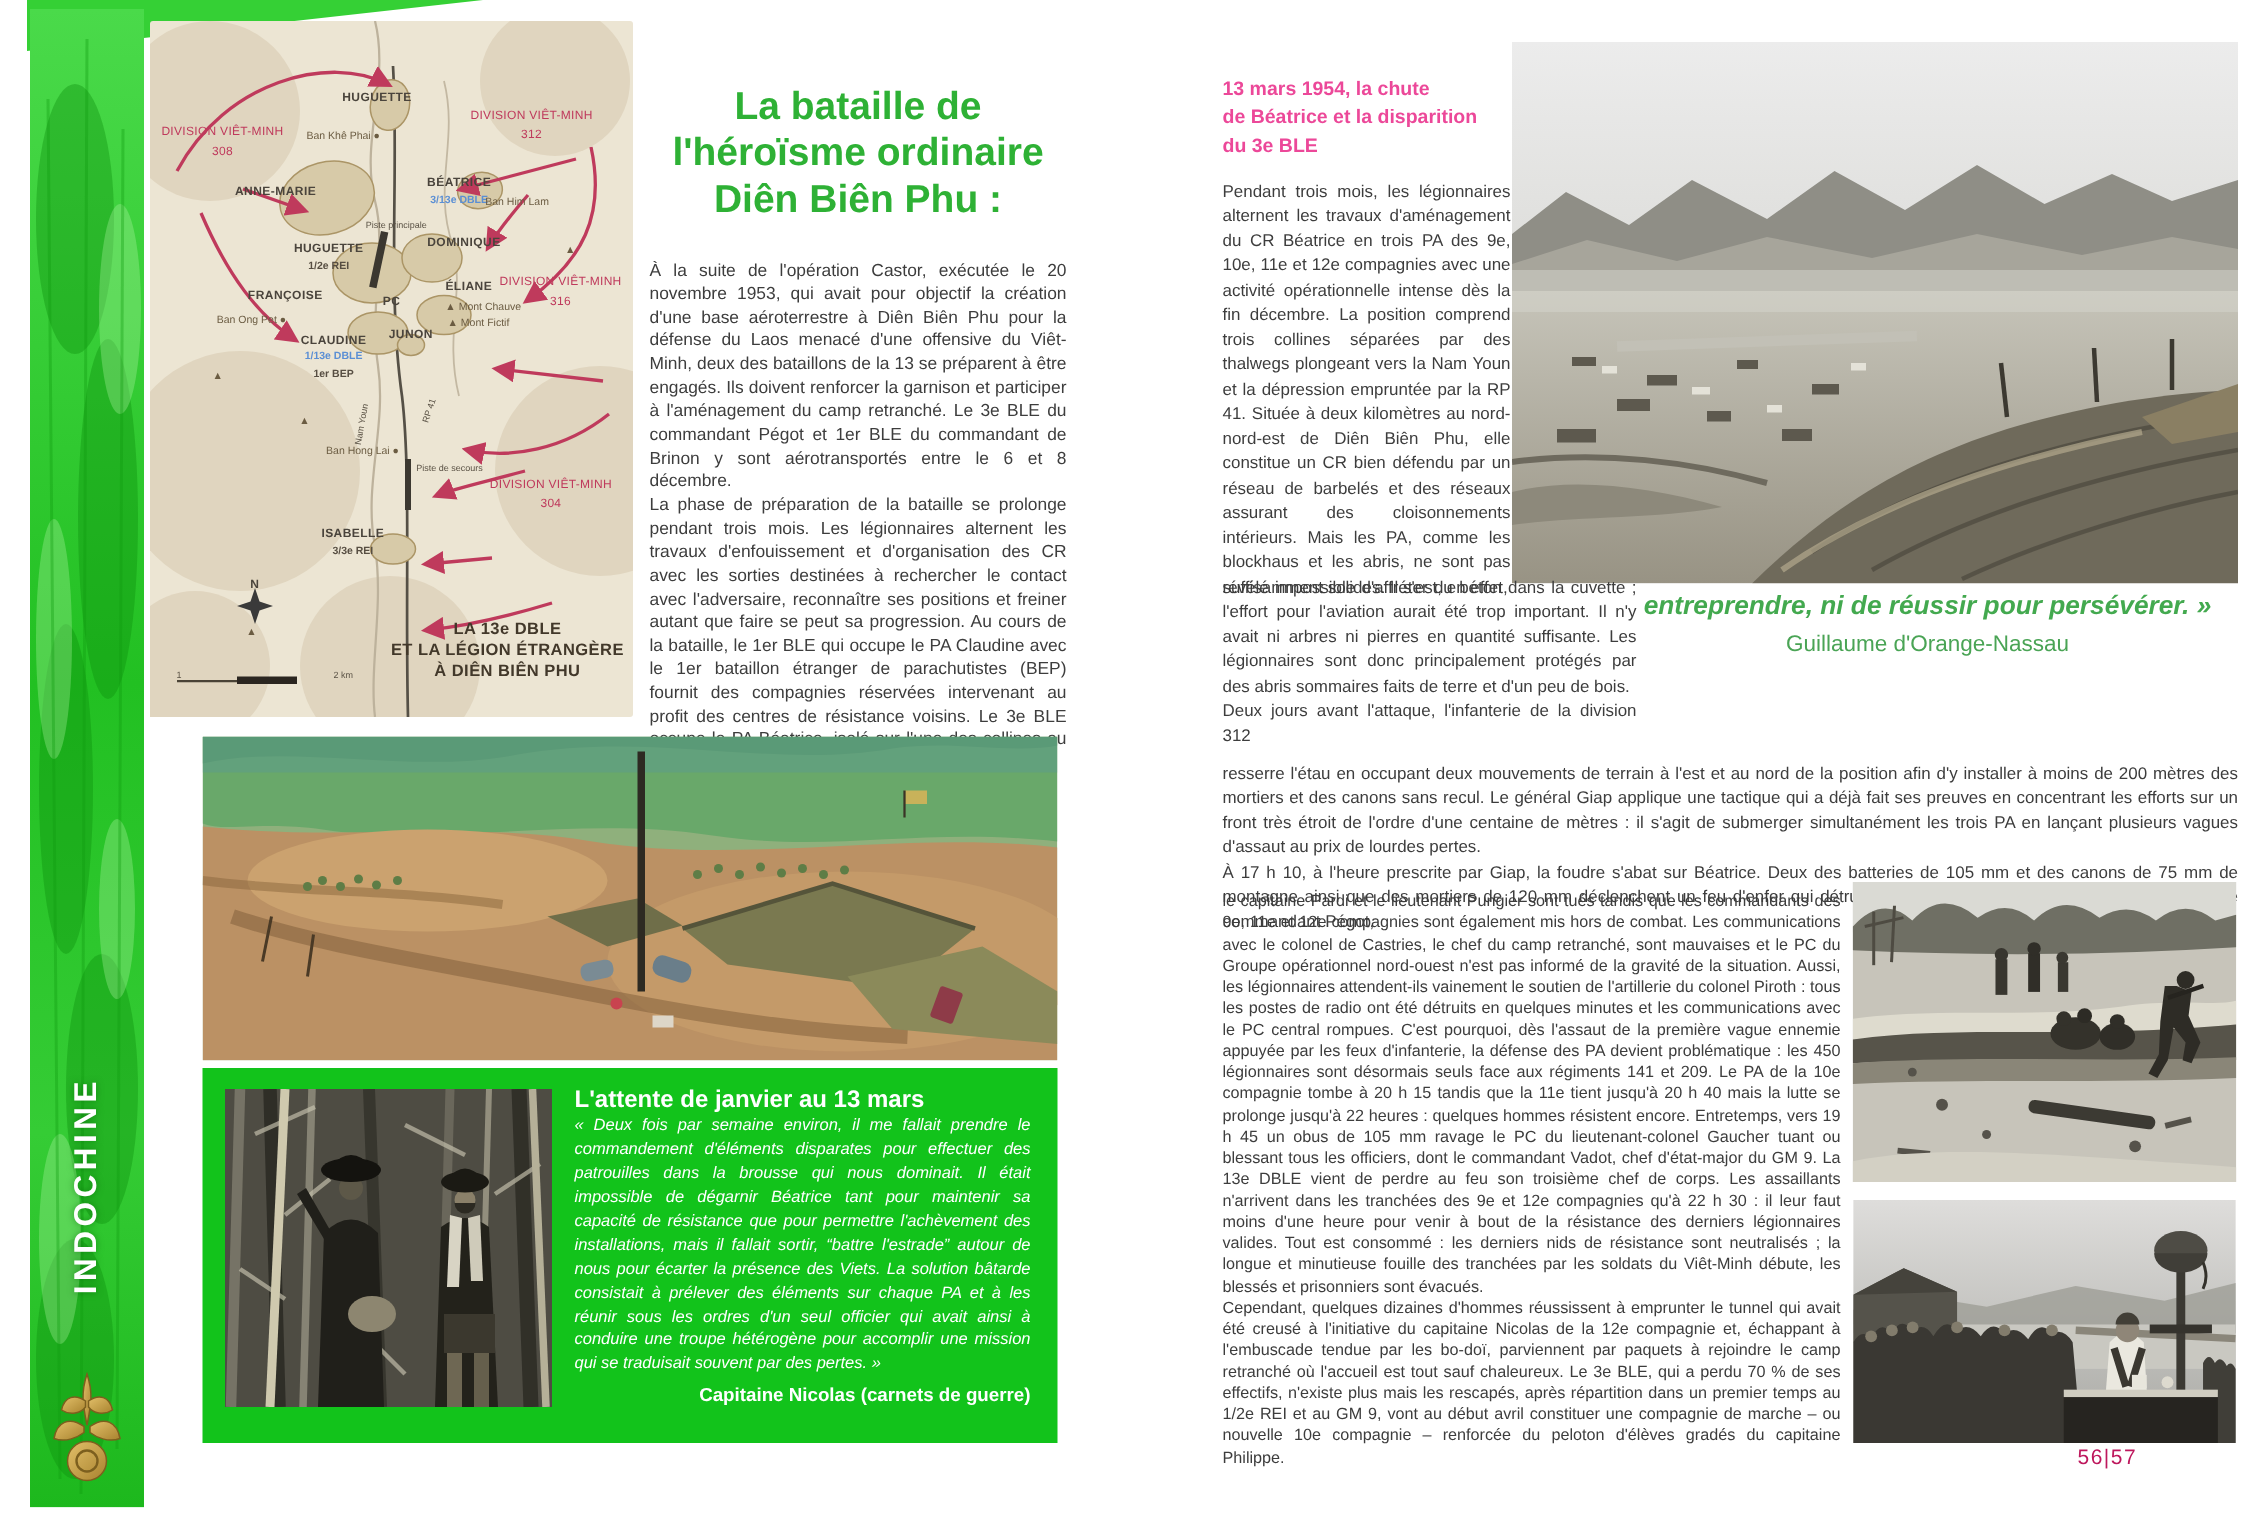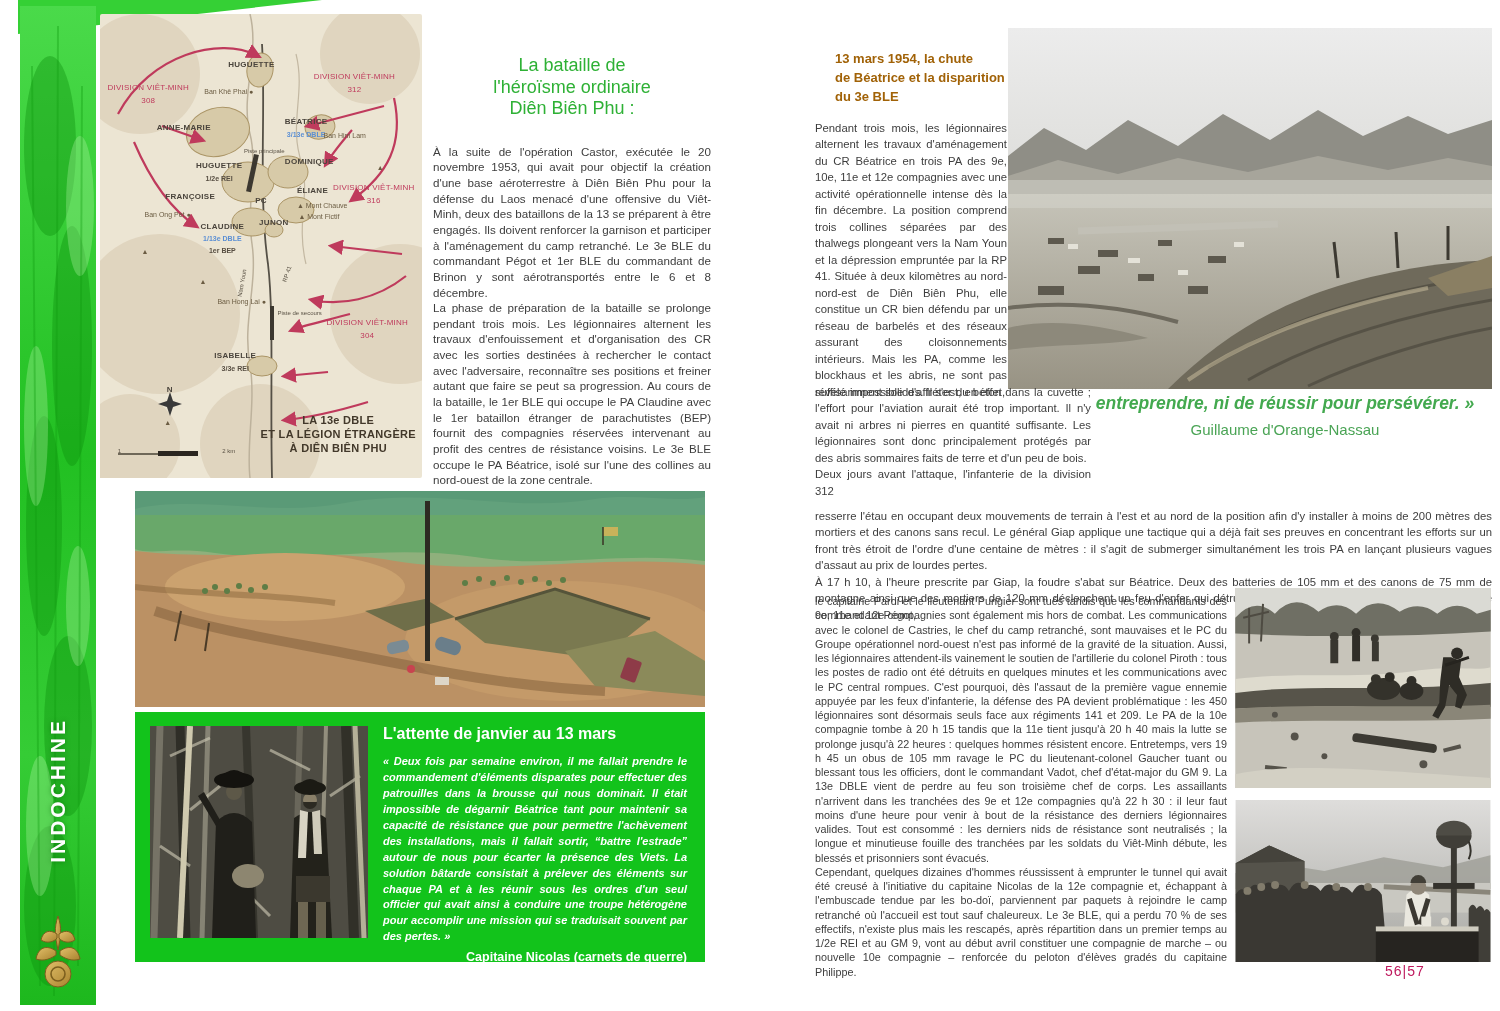--- a/index.html
+++ b/index.html
@@ -22,38 +22,38 @@
   .ml-sp{font-size:8px;font-weight:bold;color:#4a443c;letter-spacing:.3px;}
   .ml-red{font-size:8px;font-weight:normal;color:#bf3a5c;letter-spacing:.2px;}
   .ml-bl{font-size:7px;font-weight:bold;color:#5b8fd4;}
   .ml-ud{font-size:7px;font-weight:bold;color:#574e42;}
   .ml-pl{font-size:7px;color:#6b5c42;}
   .ml-tiny{font-size:6px;color:#5a5245;}
   .ml-title{font-size:11px;font-weight:bold;color:#42382a;letter-spacing:.3px;}
   .marrow{fill:none;stroke:#bf3a5c;stroke-width:2.2;}
   
   #article{left:433px;top:55px;width:278px;}
-  #article .title{color:#2eb135;font-weight:normal;font-size:18px;line-height:1.2;text-align:center;}
+  #article .title{color:#2eb135;font-weight:bold;font-size:26px;line-height:1.2;text-align:center;}
   #article .body{margin-top:24px;font-size:11.6px;line-height:1.35;text-align:justify;}
   #article .body div{margin:0;}
   
   .photo{overflow:hidden;}
   #photo-camp{left:135px;top:491px;width:570px;height:216px;}
   #photo-panorama{left:1008px;top:28px;width:484px;height:361px;}
   #photo-trench{left:1234px;top:588px;width:258px;height:200px;}
   #photo-ceremony{left:1234px;top:800px;width:258px;height:162px;}
   
   #greenbox{left:135px;top:712px;width:570px;height:250px;background:#12c31b;}
   #photo-jungle{left:15px;top:14px;width:218px;height:212px;position:absolute;}
   #greenbox .txt{position:absolute;left:248px;top:13px;width:304px;color:#fff;}
   #greenbox .gb-title{font-weight:bold;font-size:16px;}
-  #greenbox .gb-quote{margin-top:11px;font-size:11px;line-height:1.45;font-style:italic;text-align:justify;font-weight:bold;}
+  #greenbox .gb-quote{font-size:11px;line-height:1.45;font-style:italic;text-align:justify;}
   #greenbox .gb-attr{margin-top:5px;font-size:12.5px;font-weight:bold;text-align:right;}
   
-  #rheading{left:835px;top:50px;width:195px;color:#a16207;font-weight:bold;font-size:13px;line-height:1.45;}
+  #rheading{left:815px;top:50px;width:195px;color:#ec4899;font-weight:bold;font-size:13px;line-height:1.45;}
   #rheading div{white-space:nowrap;}
   .rbody{font-size:11.3px;line-height:1.46;text-align:justify;color:#3d3d3d;}
   #rcol-narrow{left:815px;top:120px;width:192px;}
   #rcol-mid{left:815px;top:384px;width:276px;}
   #rcol-mid div{margin:0;}
   #rquote{left:1080px;top:392px;width:410px;text-align:center;}
   #rquote .ql{color:#43a94f;font-style:italic;font-weight:bold;font-size:17.5px;line-height:1.35;}
   #rquote .qa{color:#4aa455;font-size:15px;margin-top:5px;}
   #rwide{left:815px;top:508px;width:677px;}
   #rbottom{left:815px;top:594px;width:412px;font-size:10.8px;line-height:1.32;}

